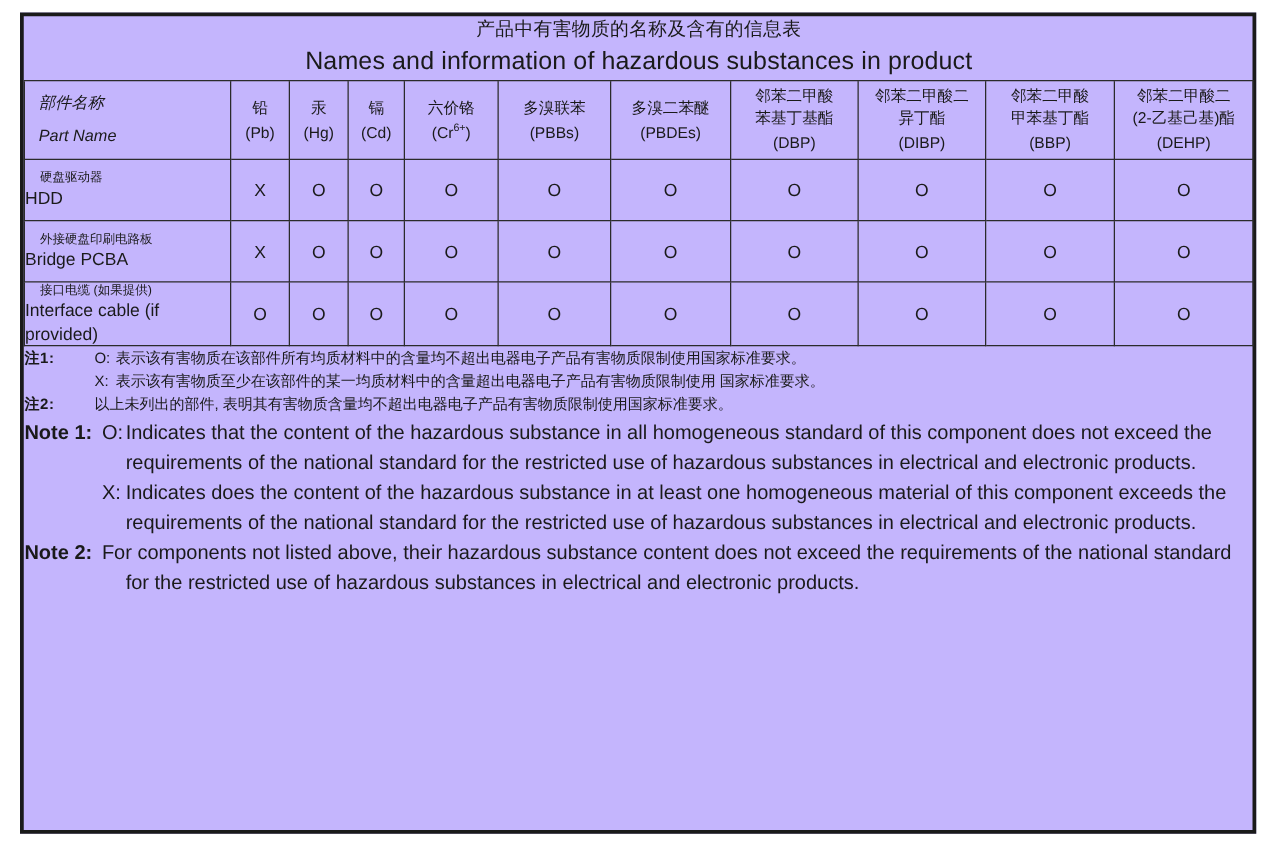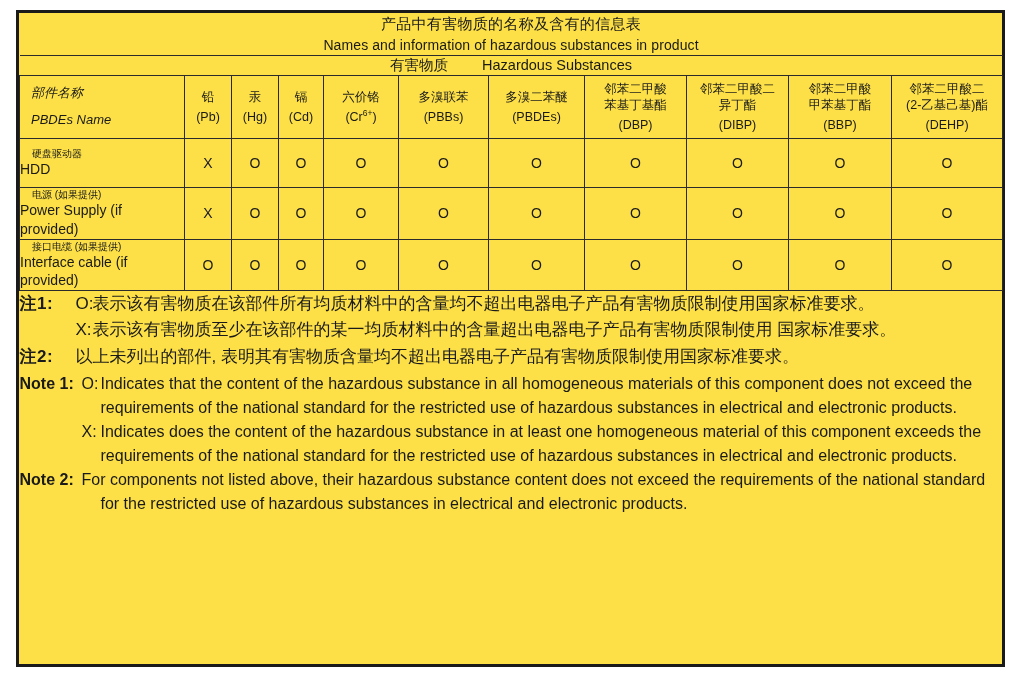--- a/index.html
+++ b/index.html
@@ -16,21 +16,21 @@
   }
 
   #sheet {
     position: absolute;
     left: 16px;
     top: 10px;
     width: 989px;
     height: 657px;
     box-sizing: border-box;
     border: 3px solid #1a1a1a;
-    background: #fde047;
+    background: #c4b5fd;
   }
 
   table.rohs {
     width: 100%;
     border-collapse: collapse;
     table-layout: fixed;
     font-size: 12.5px;
   }
   table.rohs td, table.rohs th {
     border: 1px solid #2b2b2b;
@@ -46,21 +46,21 @@
     line-height: 1.45;
     border-top: none !important;
     border-left: none !important;
     border-right: none !important;
   }
   .title-cn {
     font-size: 15px;
     letter-spacing: 0.3px;
   }
   .title-en {
-    font-size: 14px;
+    font-size: 20px;
     letter-spacing: 0.1px;
   }
 
   
   .band-cell {
     text-align: center;
     padding: 6px 4px 7px 4px;
     font-size: 14.5px;
     border-left: none !important;
     border-right: none !important;
@@ -103,21 +103,21 @@
   
   td.notes {
     padding: 9px 8px 4px 10px;
     border-left: none !important;
     border-right: none !important;
     border-bottom: none !important;
   }
   .note-cn-row {
     display: flex;
     align-items: flex-start;
-    font-size: 17px;
+    font-size: 12px;
     line-height: 1.55;
   }
   .note-cn-row .lbl {
     flex: 0 0 56px;
     font-weight: bold;
     letter-spacing: 0.5px;
   }
   .note-cn-row .lbl.blank { font-weight: normal; }
   .note-cn-row .body { flex: 1 1 auto; }
   .note-cn-row .mark {
@@ -167,30 +167,25 @@
     </colgroup>
 
     <tbody>
         <tr>
       <td class="title-cell" colspan="11">
         <div class="title-cn">产品中有害物质的名称及含有的信息表</div>
         <div class="title-en">Names and information of hazardous substances in product</div>
       </td>
     </tr>
 
-    <tr>
-      <td class="band-cell" colspan="11">
-        <span class="band-cn">有害物质</span><span class="band-en">Hazardous Substances</span>
-      </td>
-    </tr>
 
     <tr>
       <td class="colhead part">
         <span class="cn">部件名称</span>
-        <span class="en">PBDEs Name</span>
+        <span class="en">Part Name</span>
       </td>
       <td class="colhead">
         <span class="cn">铅</span>
         <span class="en">(Pb)</span>
       </td>
       <td class="colhead">
         <span class="cn">汞</span>
         <span class="en">(Hg)</span>
       </td>
       <td class="colhead">
@@ -241,37 +236,37 @@
       <td class="val">O</td>
       <td class="val">O</td>
       <td class="val">O</td>
       <td class="val">O</td>
       <td class="val">O</td>
       <td class="val">O</td>
       <td class="val">O</td>
       <td class="val">O</td>
     </tr>
 
-
     <tr>
       <td class="partname">
-        <span class="cn">电源 (如果提供)</span>
-        <span class="en">Power Supply (if provided)</span>
+        <span class="cn">外接硬盘印刷电路板</span>
+        <span class="en">Bridge PCBA</span>
       </td>
       <td class="val">X</td>
       <td class="val">O</td>
       <td class="val">O</td>
       <td class="val">O</td>
       <td class="val">O</td>
       <td class="val">O</td>
       <td class="val">O</td>
       <td class="val">O</td>
       <td class="val">O</td>
       <td class="val">O</td>
     </tr>
+
 
     <tr>
       <td class="partname">
         <span class="cn">接口电缆 (如果提供)</span>
         <span class="en">Interface cable (if provided)</span>
       </td>
       <td class="val">O</td>
       <td class="val">O</td>
       <td class="val">O</td>
       <td class="val">O</td>
@@ -299,21 +294,21 @@
 
         <div class="note-cn-row">
           <span class="lbl">注2:</span>
           <span class="body"><span>以上未列出的部件, 表明其有害物质含量均不超出电器电子产品有害物质限制使用国家标准要求。</span></span>
         </div>
 
         <div class="note-en-block">
 
           <div class="note-en-row">
             <span class="lbl">Note 1:</span>
-            <span class="body"><span class="mark">O:</span><span>Indicates that the content of the hazardous substance in all homogeneous materials of this component does not exceed the</span><span class="cont">requirements of the national standard for the restricted use of hazardous substances in electrical and electronic products.</span></span>
+            <span class="body"><span class="mark">O:</span><span>Indicates that the content of the hazardous substance in all homogeneous standard of this component does not exceed the</span><span class="cont">requirements of the national standard for the restricted use of hazardous substances in electrical and electronic products.</span></span>
           </div>
 
           <div class="note-en-row">
             <span class="lbl blank"></span>
             <span class="body"><span class="mark">X:</span><span>Indicates does the content of the hazardous substance in at least one homogeneous material of this component exceeds the</span><span class="cont">requirements of the national standard for the restricted use of hazardous substances in electrical and electronic products.</span></span>
           </div>
 
           <div class="note-en-row">
             <span class="lbl">Note 2:</span>
             <span class="body"><span>For components not listed above, their hazardous substance content does not exceed the requirements of the national standard</span><span class="cont">for the restricted use of hazardous substances in electrical and electronic products.</span></span>

